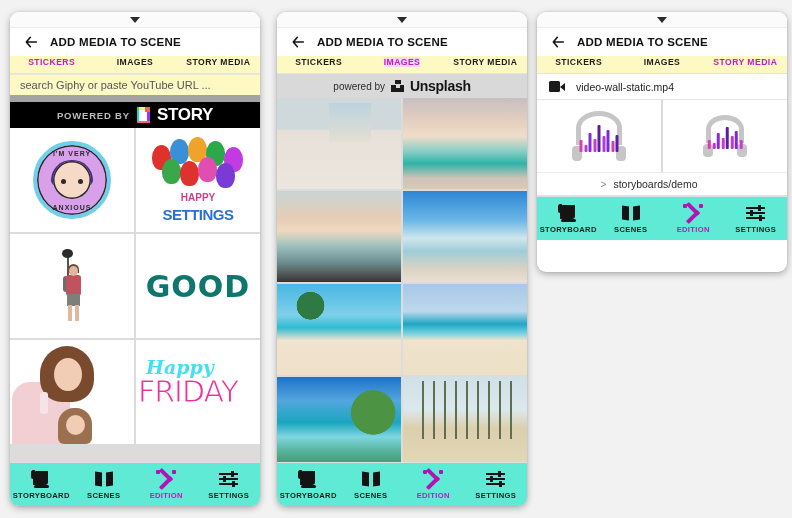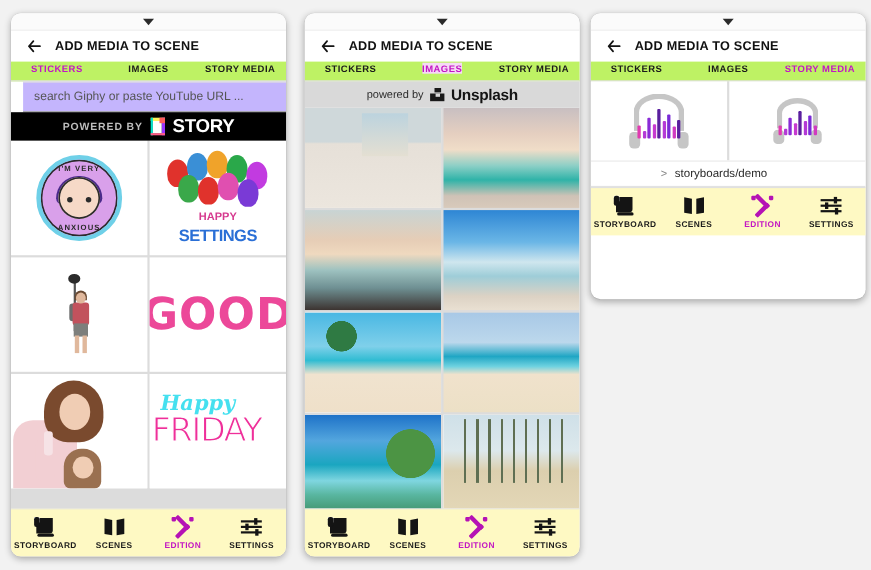--- a/index.html
+++ b/index.html
@@ -45,41 +45,41 @@
     padding: 0 13px; gap: 11px; background: #fff; flex: none;
   }
   .back-arrow { width: 16px; height: 16px; flex: none; }
   .panel-title {
     font-size: 11.5px; font-weight: bold; letter-spacing: 0.25px;
     color: #111; white-space: nowrap;
   }
 
   
   .tabs {
-    display: flex; background: #bef264; flex: none;
+    display: flex; background: #fef9c3; flex: none;
     border-bottom: 1px solid #e2e2e2;
     padding-bottom: 6px; padding-top: 1px;
   }
   .tab {
     flex: 1; text-align: center;
     font-size: 8.6px; font-weight: bold; letter-spacing: 0.45px;
     color: #1b1b1b; white-space: nowrap; cursor: pointer;
   }
   .tab.active { color: #c317c3; }
   .tab.active.boxed {
     color: #c317c3; background: #f5d9f5;
     display: inline-block; flex: initial;
   }
   .tab-wrap { flex: 1; display: flex; justify-content: center; }
 
   
   .search-box {
-    height: 28px; background: #c4b5fd;
-    border-top: 1px solid #e8e8df; border-bottom: 1px solid #a3a3a3;
-    display: flex; align-items: center; padding: 0 10px; flex: none; margin-left: 11px;
+    height: 28px; background: #fef9c3;
+    border-top: 1px solid #e8e8df; border-bottom: 7px solid #a3a3a3;
+    display: flex; align-items: center; padding: 0 10px; flex: none;
   }
   .search-box input {
     border: none; outline: none; background: transparent;
     font-family: "Liberation Sans", sans-serif;
     font-size: 11px; color: #4c4c4c; width: 100%;
   }
   .search-box input::placeholder { color: #555; }
 
   
   .banner-giphy {
@@ -165,21 +165,21 @@
     position: absolute; bottom: 2px; left: 0; right: 0; text-align: center;
     font-size: 15px; font-weight: bold; letter-spacing: -0.5px;
     line-height: 13px;
   }
   .st-bday .happy {
     position:absolute; bottom: 20px; left: 0; right: 0; text-align:center;
     font-size: 10px; font-weight: bold;
   }
 
   .st-good {
-    font-size: 40px; font-weight: bold; color: #ec4899;
+    font-size: 30px; font-weight: bold; color: #0f766e;
     letter-spacing: 1px; font-family: "DejaVu Sans", sans-serif;
   }
   .st-person { width: 34px; height: 74px; position: relative; }
   .st-person i { position: absolute; display: block; }
   .st-person .pole { left: 12px; top: 2px; width: 2px; height: 50px; background: #555; }
   .st-person .cam { left: 7px; top: 0; width: 11px; height: 9px; border-radius: 50%; background: #2b2b2b; }
   .st-person .head { left: 14px; top: 17px; width: 9px; height: 10px; border-radius: 50%; background: #e0b89c; }
   .st-person .hair { left: 13px; top: 15px; width: 11px; height: 9px; border-radius: 6px 6px 0 0; background: #6a4a32; }
   .st-person .torso { left: 11px; top: 26px; width: 15px; height: 21px; background: #c2525d; border-radius: 3px; }
   .st-person .pack { left: 8px; top: 27px; width: 7px; height: 16px; background: #6d6d6d; border-radius: 3px; }
@@ -277,21 +277,21 @@
     height: 24px; display: flex; align-items: center; gap: 7px;
     padding: 0 12px; background: #fff; flex: none;
     border-top: 1px solid #ececec; border-bottom: 1px solid #e2e2e2;
   }
   .crumb-home { font-size: 7.5px; font-weight: normal; letter-spacing: 0.4px; color: #6a6a6a; margin-top: 41px; }
   .crumb-sep { font-size: 10px; color: #8a8a8a; }
   .crumb-path { font-size: 10.5px; color: #2b2b2b; }
 
   
   .bottom-nav {
-    height: 44px; background: #fef9c3; border-top: 1px solid #e0e0e0;
+    height: 44px; background: #5eead4; border-top: 1px solid #e0e0e0;
     display: flex; align-items: center; flex: none;
   }
   .nav-item {
     flex: 1; display: flex; flex-direction: column;
     align-items: center; justify-content: center; gap: 3px; cursor: pointer;
   }
   .nav-label { font-size: 7.6px; font-weight: bold; letter-spacing: 0.35px; color: #1b1b1b; }
   .nav-item.active .nav-label { color: #c317c3; text-align: center; }
   .nav-icon { width: 20px; height: 18px; position: relative; }
   
@@ -596,20 +596,27 @@
           <div class="tab">STICKERS</div>
         </div>
       <div class="tab-wrap">
           <div class="tab">IMAGES</div>
         </div>
       <div class="tab-wrap">
           <div class="tab active">STORY MEDIA</div>
         </div>
     </div>
 
+    <div class="file-row">
+      <span class="video-icon">
+        <i class="body"></i>
+          <i class="lens"></i>
+      </span>
+      <span class="file-name">video-wall-static.mp4</span>
+    </div>
 
     <div class="audio-grid">
       <div class="audio-cell">
         <span class="hp-icon" style="width:54px;height:50px;">
           <span class="band" style="width:46px;height:34px;"></span>
           <span class="cup" style="left:0;"></span>
           <span class="cup" style="right:0;"></span>
           <span class="bars" style="top:11px;height:30px;">
             <span style="height:12px;background:#e03ab0;"></span>
             <span style="height:7px;background:#b43ad6;"></span>

